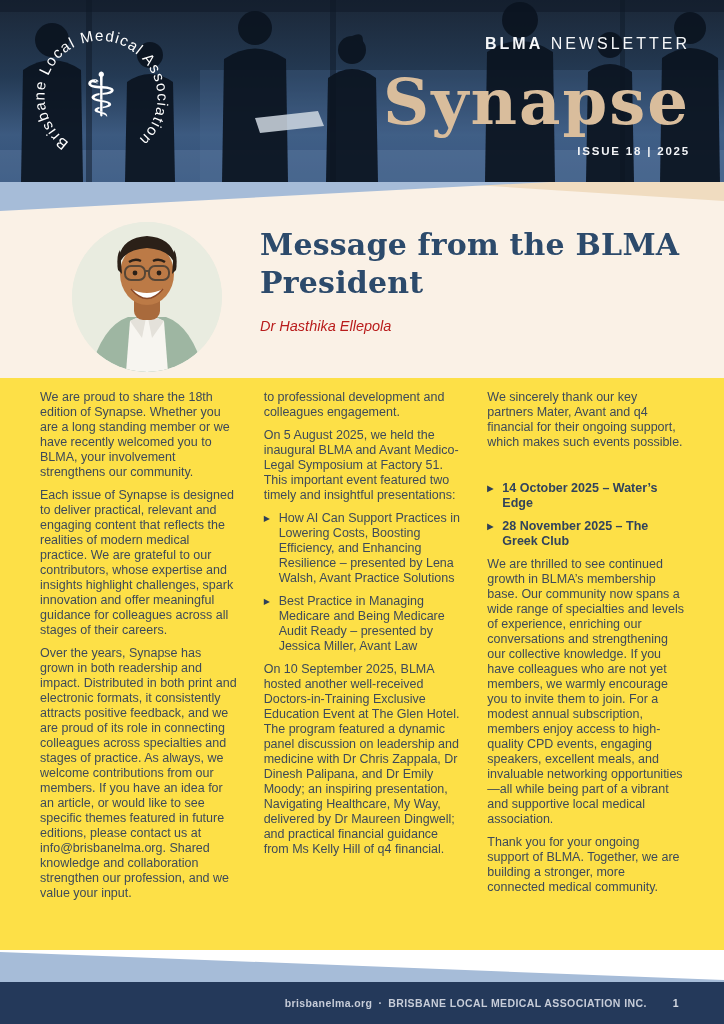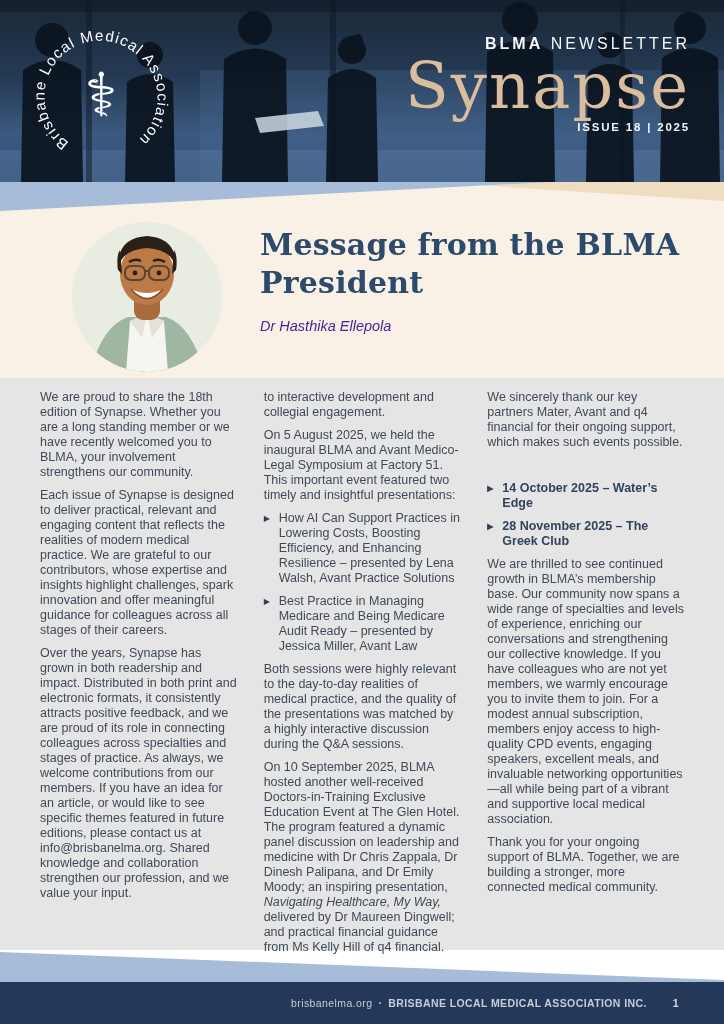--- a/index.html
+++ b/index.html
@@ -7,51 +7,51 @@
         font-family:"Liberation Sans", sans-serif;}
 
   
   .masthead{position:absolute;top:0;left:0;width:724px;height:182px;overflow:hidden;}
   .masthead svg.bg{position:absolute;inset:0;}
   .logo{position:absolute;left:0;top:-4px;width:202px;height:202px;}
   .mast-right{position:absolute;right:34px;top:35px;text-align:right;color:#ffffff;}
   .kicker{font-size:16px;letter-spacing:3px;color:#f6f7f9;white-space:nowrap;}
   .kicker .b{font-weight:700;}
   .mast-title{font-family:"DejaVu Serif","Liberation Serif",serif;font-size:64px;line-height:62px;
-              color:#d9bd9c;letter-spacing:2px;margin-top:2px;font-weight:400;}
-  .issue{margin-top:4px;font-size:11.5px;font-weight:700;letter-spacing:1.8px;color:#f2f4f7;}
+              color:#d9bd9c;letter-spacing:2px;margin-top:18px;font-weight:700;}
+  .issue{margin-top:12px;font-size:11.5px;font-weight:700;letter-spacing:1.8px;color:#f2f4f7;}
 
   
   .hero{position:absolute;top:182px;left:0;width:724px;height:196px;background:#faf1e6;}
   .hero .wedges{position:absolute;top:0;left:0;}
   .portrait{position:absolute;left:72px;top:40px;width:150px;height:150px;border-radius:50%;
             overflow:hidden;background:#e9ece0;}
   .hero-text{position:absolute;left:260px;top:44px;width:420px;}
   .hero-text h1{margin:0;font-family:"DejaVu Serif","Liberation Serif",serif;font-weight:700;
                 font-size:30px;line-height:38px;color:#2c4a6b;letter-spacing:0.2px;}
-  .author{margin:16px 0 0;font-style:italic;font-size:14.5px;color:#4c1d95;}
-
-  
-  .content{position:absolute;top:378px;left:0;width:724px;height:572px;background:#e5e5e5;
+  .author{margin:16px 0 0;font-style:italic;font-size:14.5px;color:#b91c1c;}
+
+  
+  .content{position:absolute;top:378px;left:0;width:724px;height:572px;background:#fde047;
            display:grid;grid-template-columns:repeat(3,1fr);column-gap:27px;
            padding:12px 40px 0 40px;box-sizing:border-box;align-content:start;}
   .col{color:#3e4a59;font-size:12.5px;line-height:15px;}
   .col p{margin:0 0 8px;}
   .col ul{list-style:none;margin:0 0 2px;padding:0;}
   .col li{display:grid;grid-template-columns:15px 1fr;margin:0 0 8px;}
   .col .marker{font-size:8px;line-height:15px;color:#2f4058;}
   .col3 li{font-weight:700;color:#31435c;}
-  .it{font-style:italic;}
+  .it{}
 
   
   .prefooter{position:absolute;top:950px;left:0;width:724px;height:32px;}
   .footer{position:absolute;top:982px;left:0;width:724px;height:42px;background:#24395a;
           display:flex;align-items:center;justify-content:flex-end;padding-right:45px;
           box-sizing:border-box;color:#c6ccd8;font-size:10.5px;letter-spacing:0.4px;}
-  .footer .site{font-weight:400;}
+  .footer .site{font-weight:700;}
   .footer .sep{margin:0 6px;font-weight:700;}
   .footer .org{font-weight:700;}
   .footer .pagenum{margin-left:26px;font-weight:700;color:#d4d9e2;}
 </style>
 </head>
 <body>
 
 <div class="page">
 
   <header class="masthead">
@@ -154,33 +154,32 @@
   </section>
 
   <main class="content">
     <div class="col col1">
       <p>We are proud to share the 18th edition of Synapse. Whether you are a long standing member or we have recently welcomed you to BLMA, your involvement strengthens our community.</p>
       <p>Each issue of Synapse is designed to deliver practical, relevant and engaging content that reflects the realities of modern medical practice. We are grateful to our contributors, whose expertise and insights highlight challenges, spark innovation and offer meaningful guidance for colleagues across all stages of their careers.</p>
       <p>Over the years, Synapse has grown in both readership and impact. Distributed in both print and electronic formats, it consistently attracts positive feedback, and we are proud of its role in connecting colleagues across specialties and stages of practice. As always, we welcome contributions from our members. If you have an idea for an article, or would like to see specific themes featured in future editions, please contact us at info@brisbanelma.org. Shared knowledge and collaboration strengthen our profession, and we value your input.</p>
     </div>
 
     <div class="col col2">
-      <p>to interactive development and collegial engagement.</p>
+      <p>to professional development and colleagues engagement.</p>
       <p>On 5 August 2025, we held the inaugural BLMA and Avant Medico-Legal Symposium at Factory 51. This important event featured two timely and insightful presentations:</p>
       <ul>
         <li>
             <span class="marker">▶</span>
             <span>How AI Can Support Practices in Lowering Costs, Boosting Efficiency, and Enhancing Resilience – presented by Lena Walsh, Avant Practice Solutions</span>
           </li>
         <li>
             <span class="marker">▶</span>
             <span>Best Practice in Managing Medicare and Being Medicare Audit Ready – presented by Jessica Miller, Avant Law</span>
           </li>
       </ul>
-      <p>Both sessions were highly relevant to the day-to-day realities of medical practice, and the quality of the presentations was matched by a highly interactive discussion during the Q&amp;A sessions.</p>
       <p><span>On 10 September 2025, BLMA hosted another well-received Doctors-in-Training Exclusive Education Event at The Glen Hotel. The program featured a dynamic panel discussion on leadership and medicine with Dr Chris Zappala, Dr Dinesh Palipana, and Dr Emily Moody; an inspiring presentation, </span><span class="it">Navigating Healthcare, My Way,</span><span> delivered by Dr Maureen Dingwell; and practical financial guidance from Ms Kelly Hill of q4 financial.</span></p>
     </div>
 
     <div class="col col3">
       <p>We sincerely thank our key partners Mater, Avant and q4 financial for their ongoing support, which makes such events possible.</p>
       <p><br></p>
       <ul>
         <li>
             <span class="marker">▶</span>
             <span>14 October 2025 – Water’s Edge</span>

